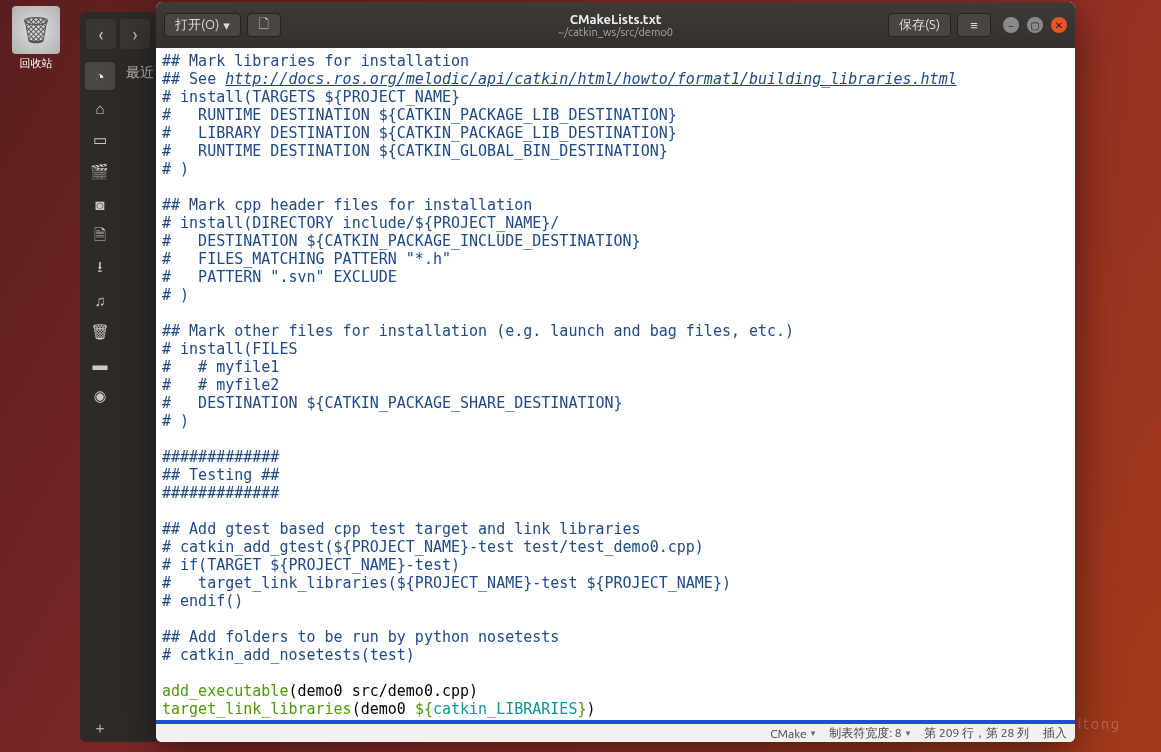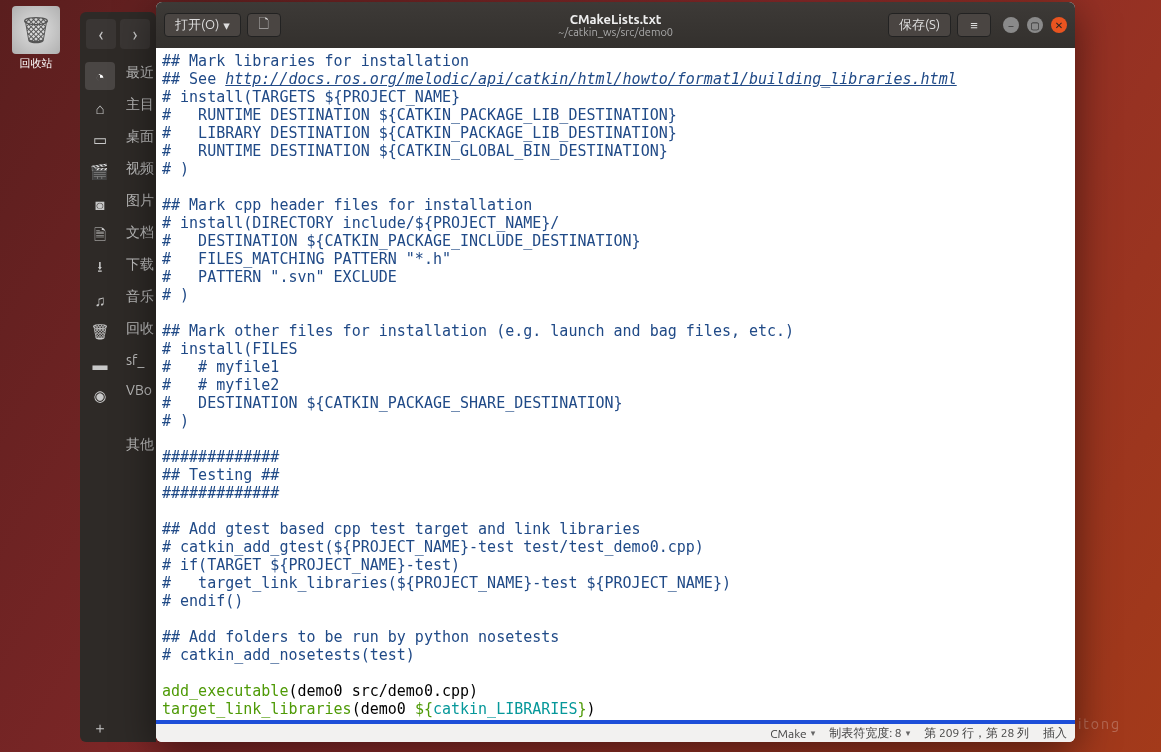--- a/index.html
+++ b/index.html
@@ -11,21 +11,21 @@
 .cd-icon .icon-img { background:radial-gradient(circle,#fff 20%,#ddd 40%,#aaa 45%,#fff 50%,#aaa 70%); border-radius:50%; }
 
 .topbar { position:absolute; left:80px; top:12px; height:44px; background:#2e2a27; border-radius:6px 6px 0 0; display:flex; align-items:center; padding:0 6px; gap:4px; }
 .topbar .nav-btn { width:30px; height:30px; background:#3a3634; border-radius:4px; display:flex; align-items:center; justify-content:center; color:#c8c8c8; font-size:18px; }
 
 .sidebar { position:absolute; left:80px; top:56px; width:40px; bottom:10px; background:#2e2a27; display:flex; flex-direction:column; align-items:center; padding-top:6px; gap:4px; border-radius:0 0 0 6px; }
 .sidebar-item { width:30px; height:28px; display:flex; align-items:center; justify-content:center; color:#c8c8c8; font-size:15px; border-radius:4px; }
 .sidebar-item.active { background:#4a4644; color:#fff; }
 .sidebar .spacer { flex:1; }
 
-.places { position:absolute; left:120px; top:56px; width:36px; bottom:10px; background:#2e2a27; color:#bbb; font-size:14px; padding-top:8px; display:flex; flex-direction:column; gap:14px; align-items:flex-start; padding-left:6px; overflow:hidden; }
+.places { position:absolute; left:120px; top:56px; width:36px; bottom:10px; background:#2e2a27; color:#bbb; font-size:14px; padding-top:8px; display:flex; gap:14px; align-items:flex-start; padding-left:6px; overflow:hidden; }
 .places div { white-space:nowrap; }
 
 .gedit { position:absolute; left:156px; top:2px; right:86px; bottom:10px; background:#fff; border-radius:6px; box-shadow:0 10px 40px rgba(0,0,0,0.5); display:flex; flex-direction:column; overflow:hidden; }
 .gedit-header { height:46px; background:linear-gradient(#3d3a37,#33302d); display:flex; align-items:center; padding:0 8px; gap:6px; color:#ddd; position:relative; }
 .hdr-btn { height:24px; background:#4a4542; border:1px solid #222; border-radius:4px; color:#ddd; font-size:13px; display:flex; align-items:center; padding:0 10px; gap:4px; }
 .hdr-btn.icon-only { width:34px; justify-content:center; padding:0; }
 .hdr-title { position:absolute; left:50%; transform:translateX(-50%); text-align:center; pointer-events:none; }
 .hdr-title .t1 { font-size:13px; font-weight:bold; color:#eee; }
 .hdr-title .t2 { font-size:11px; color:#aaa; }
 .window-ctrl { display:flex; gap:8px; margin-left:6px; }

